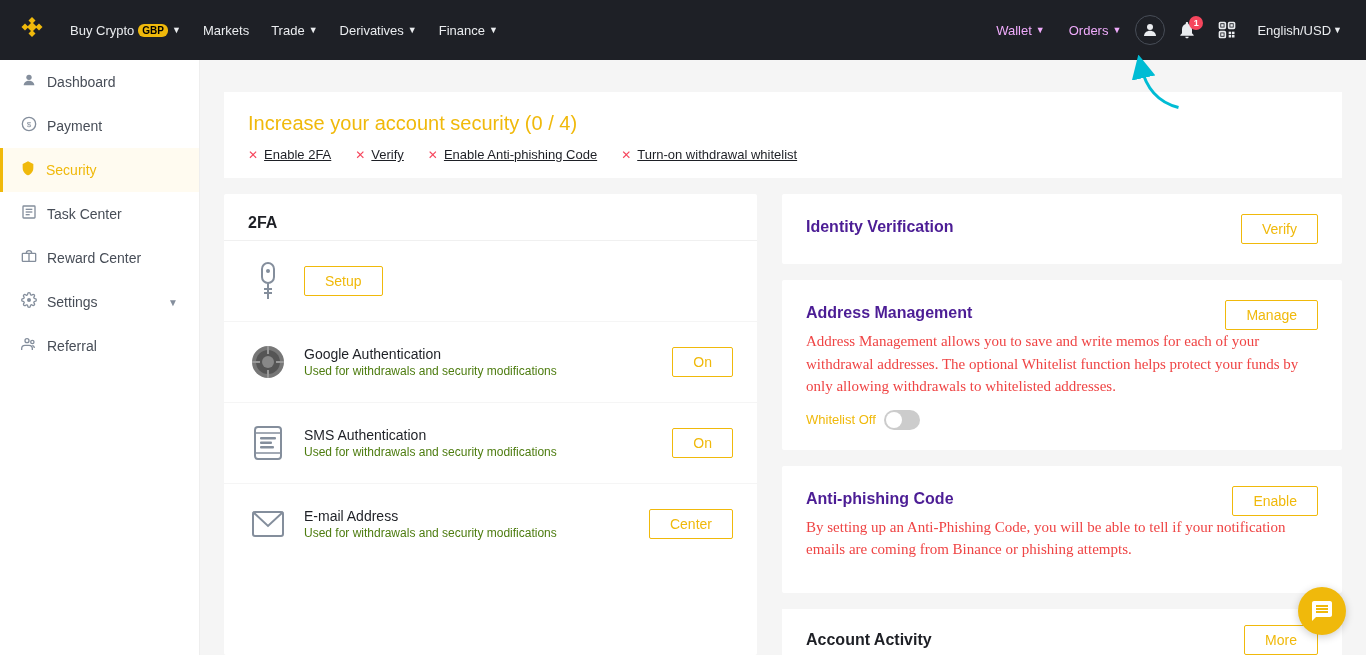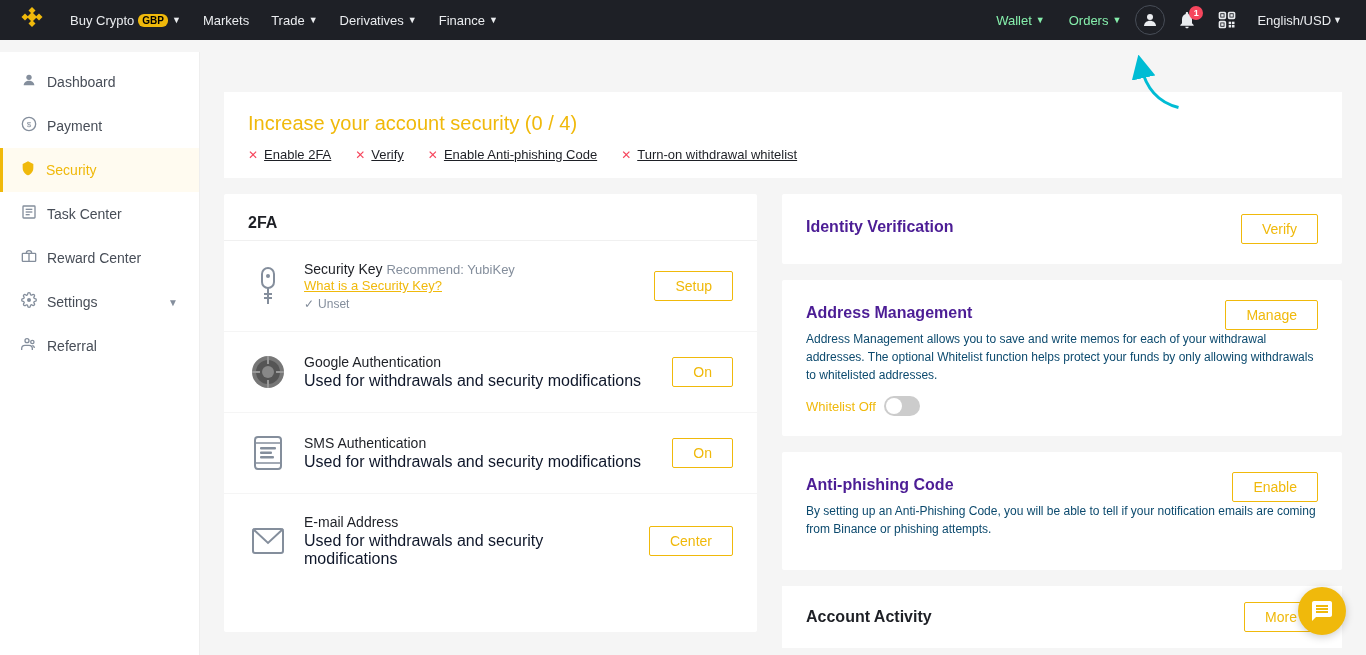--- a/index.html
+++ b/index.html
@@ -1,21 +1,21 @@
 <!DOCTYPE html>
 <html><head>
   <meta charset="utf-8">
   <style>
     * { margin: 0; padding: 0; box-sizing: border-box; }
     body { font-family: -apple-system, BlinkMacSystemFont, 'Segoe UI', sans-serif; background: #f5f5f5; font-size: 14px; }
 
     
     .topnav {
       background: #1e2026;
-      height: 40px;
+      height: 60px;
       display: flex;
       align-items: center;
       padding: 0 16px;
       gap: 4px;
       position: fixed; top: 0; left: 0; right: 0; z-index: 100;
     }
     .logo-area {
       display: flex; align-items: center; gap: 8px; margin-right: 8px;
     }
     .logo-icon {
@@ -28,21 +28,21 @@
       color: #eaecef; font-size: 13px; padding: 6px 10px; cursor: pointer;
       display: flex; align-items: center; gap: 4px; white-space: nowrap;
     }
     .gbp-badge {
       background: #f0b90b; color: #000; font-size: 10px; font-weight: 700;
       padding: 1px 4px; border-radius: 6px;
     }
     .nav-right {
       display: flex; align-items: center; gap: 4px; margin-left: auto;
     }
-    .nav-right .nav-item { color: #86efac; text-align: right; }
+    .nav-right .nav-item { color: #f0abfc; text-align: right; }
     .chevron-down { font-size: 9px; }
     .notif-btn {
       position: relative; color: #eaecef; padding: 6px 8px; cursor: pointer;
       display: flex; align-items: center;
     }
     .notif-badge {
       position: absolute; top: 2px; right: 2px;
       background: #f6465d; color: #fff; font-size: 9px; font-weight: 700;
       border-radius: 50%; width: 14px; height: 14px; display: flex; align-items: center; justify-content: center;
     }
@@ -137,39 +137,39 @@
     }
     .auth-item:last-child { border-bottom: none; }
     .auth-icon-wrap {
       width: 40px; height: 40px; display: flex; align-items: center; justify-content: center;
       flex-shrink: 0;
     }
     .auth-info { flex: 1; }
     .auth-name { font-size: 14px; font-weight: 500; color: #1e2026; }
     .auth-name .recommend { color: #848e9c; font-weight: 400; font-size: 13px; }
     .auth-link { color: #f0b90b; font-size: 13px; cursor: pointer; text-decoration: underline; }
-    .auth-sub { color: #0f172a; font-size: 16px; margin-top: 2px; }
+    .auth-sub { color: #4d7c0f; font-size: 12px; margin-top: 2px; }
     .auth-status { color: #848e9c; font-size: 12px; margin-top: 4px; display: flex; align-items: center; gap: 4px; }
 
     .btn-outline-yellow {
       border: 1px solid #f0b90b; color: #f0b90b; background: transparent;
       padding: 6px 20px; font-size: 14px; cursor: pointer; border-radius: 2px;
       white-space: nowrap;
     }
 
     
     .right-panel { display: flex; flex-direction: column; gap: 16px; }
     .right-card {
       background: #fff; border-radius: 2px; padding: 20px 24px;
     }
     .right-card-title {
       font-size: 16px; font-weight: 600; color: #4c1d95; margin-bottom: 4px;
     }
     .right-card-desc {
-      font-size: 12px; color: #0c4a6e; margin-bottom: 12px; line-height: 1.5;
+      font-size: 15px; color: #ef4444; margin-bottom: 12px; line-height: 1.5; font-family: Liberation Serif, serif;
     }
     .right-card-actions {
       display: flex; align-items: center; justify-content: space-between;
     }
     .whitelist-row {
       display: flex; align-items: center; gap: 8px; margin-top: 8px;
     }
     .whitelist-label { color: #f0b90b; font-size: 13px; cursor: pointer; }
     
     .toggle {
@@ -407,31 +407,20 @@
         <div class="auth-item">
           <div class="auth-icon-wrap">
             <svg width="36" height="40" viewBox="0 0 36 40" fill="none">
               <rect x="12" y="2" width="12" height="20" rx="6" fill="none" stroke="#848e9c" stroke-width="2"></rect>
               <line x1="18" y1="22" x2="18" y2="38" stroke="#848e9c" stroke-width="2"></line>
               <line x1="14" y1="28" x2="22" y2="28" stroke="#848e9c" stroke-width="2"></line>
               <line x1="14" y1="32" x2="22" y2="32" stroke="#848e9c" stroke-width="2"></line>
               <circle cx="18" cy="10" r="2" fill="#848e9c"></circle>
             </svg>
           </div>
-          <div class="auth-info">
-            <div class="auth-name">
-              <span>Security Key</span>
-              <span class="recommend">Recommend: YubiKey</span>
-            </div>
-            <div><a class="auth-link">What is a Security Key?</a></div>
-            <div class="auth-status">
-              <span style="color:#848e9c">✓</span>
-              <span>Unset</span>
-            </div>
-          </div>
           <button class="btn-outline-yellow">Setup</button>
         </div>
 
         <div class="auth-item">
           <div class="auth-icon-wrap">
             <svg width="36" height="36" viewBox="0 0 36 36">
               <circle cx="18" cy="18" r="16" fill="#777"></circle>
               <circle cx="18" cy="18" r="12" fill="#555"></circle>
               <circle cx="18" cy="18" r="6" fill="#888"></circle>
               <line x1="2" y1="18" x2="10" y2="18" stroke="#999" stroke-width="2"></line>

